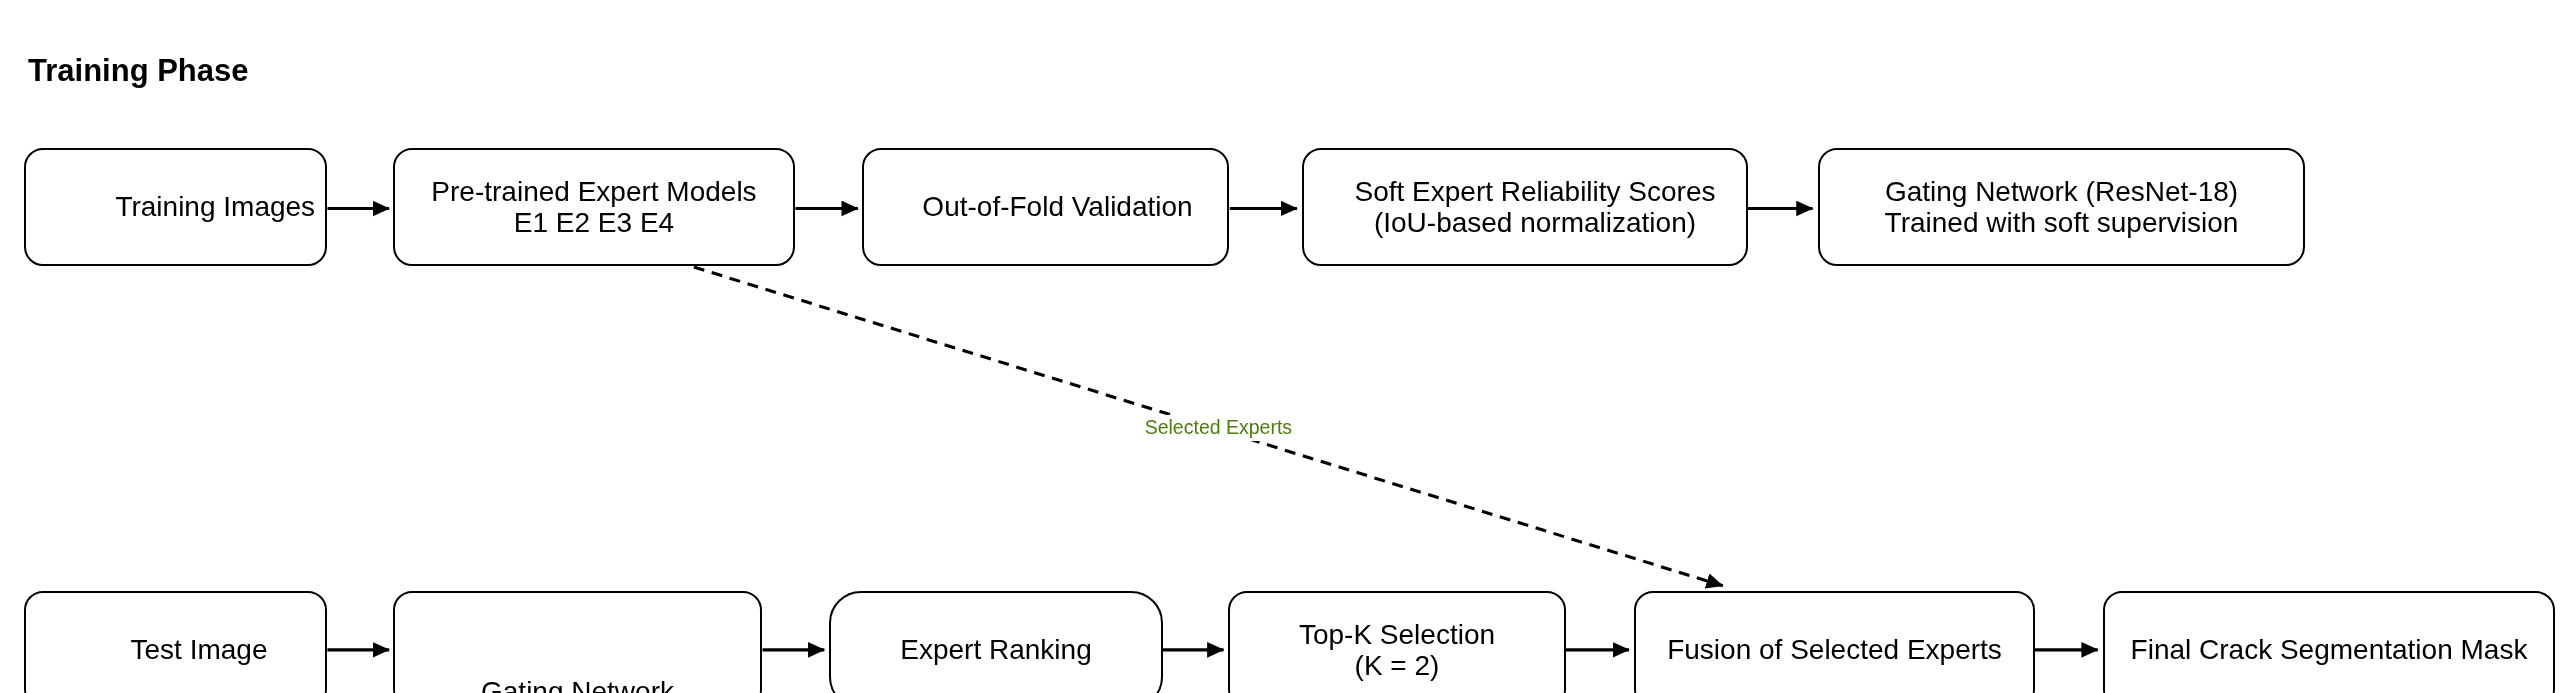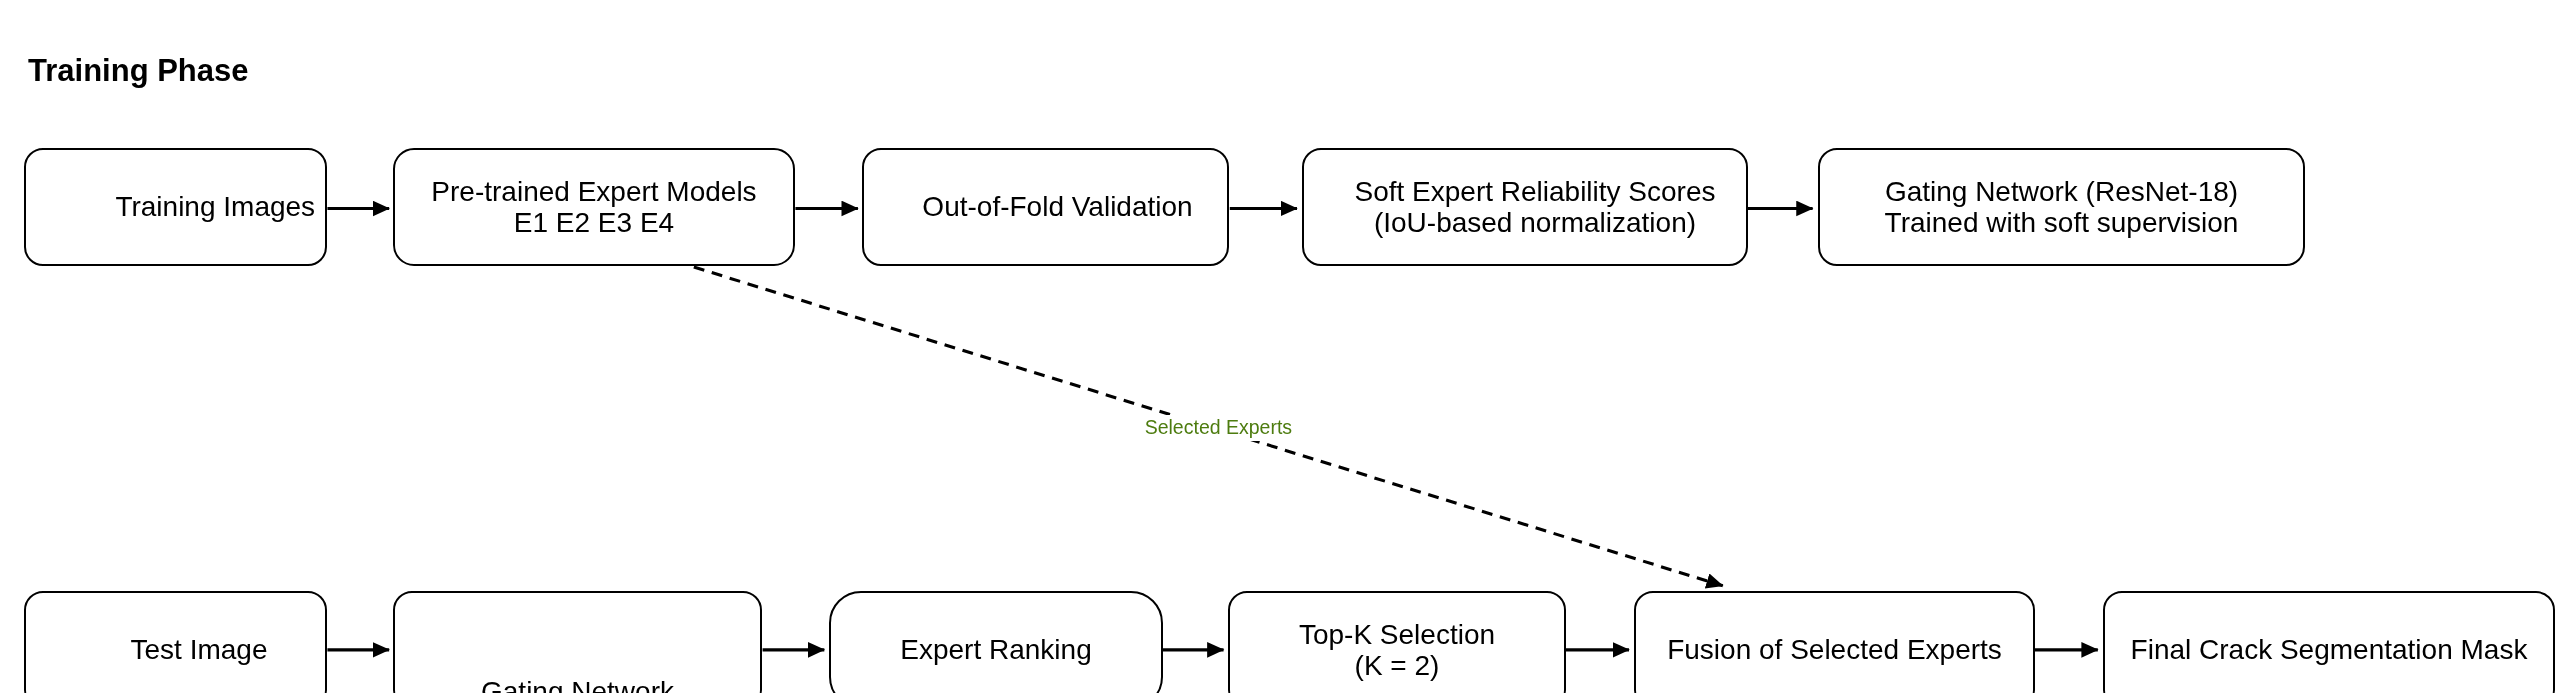--- a/index.html
+++ b/index.html
@@ -89,21 +89,21 @@
 
     <line x1="887" y1="297" x2="2204" y2="705" stroke="#000000" stroke-width="4" stroke-dasharray="14 10" marker-end="url(#head)"></line>
   </svg>
 
   <div class="phase-title" style="left:28px; top:20.3px;">Training Phase</div>
 
   <div class="row-training">
     <div class="node" style="left:23.5px; width:303px;justify-content:flex-end;">
       <div class="label">Training Images</div>
     </div>
-    <div class="node" style="left:393px; width:402px;border-radius:21px;">
+    <div class="node" style="left:393px; width:402px;">
       <div class="label">Pre-trained Expert Models
 E1 E2 E3 E4</div>
     </div>
     <div class="node" style="left:862px; width:367px;padding-left:24px;">
       <div class="label">Out-of-Fold Validation</div>
     </div>
     <div class="node" style="left:1302px; width:446px;padding-left:20px;">
       <div class="label">Soft Expert Reliability Scores
 (IoU-based normalization)</div>
     </div>

